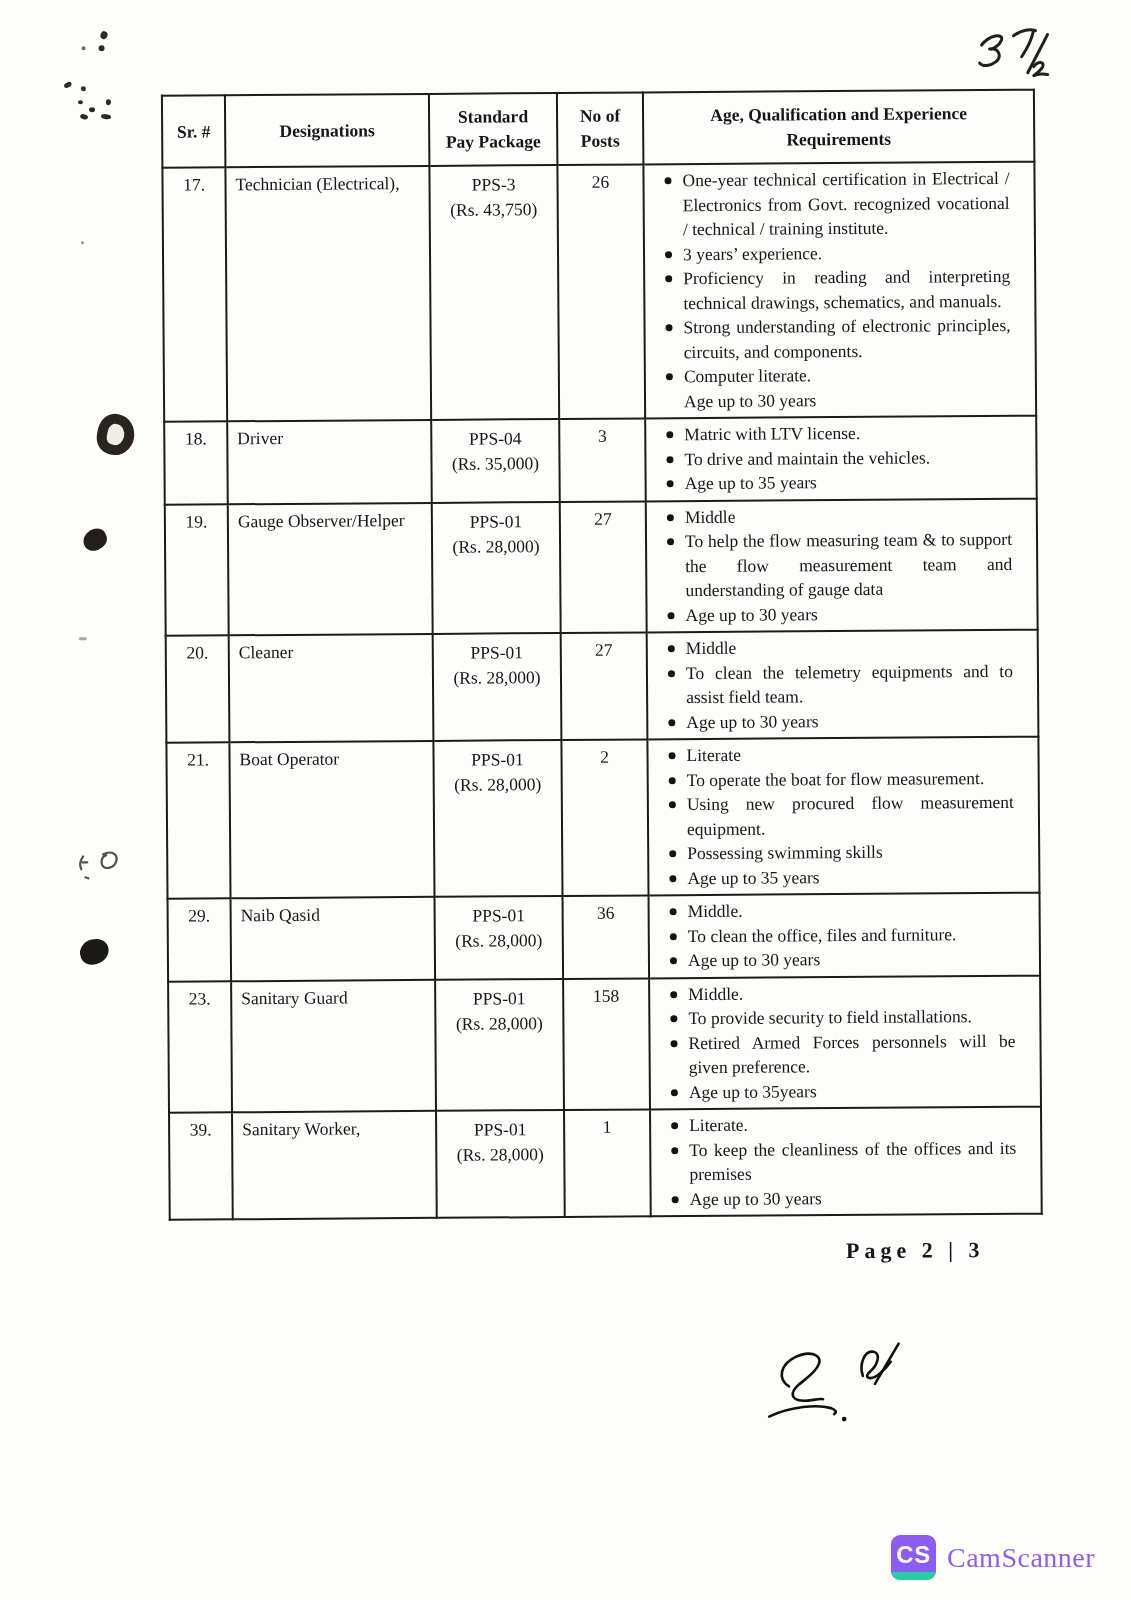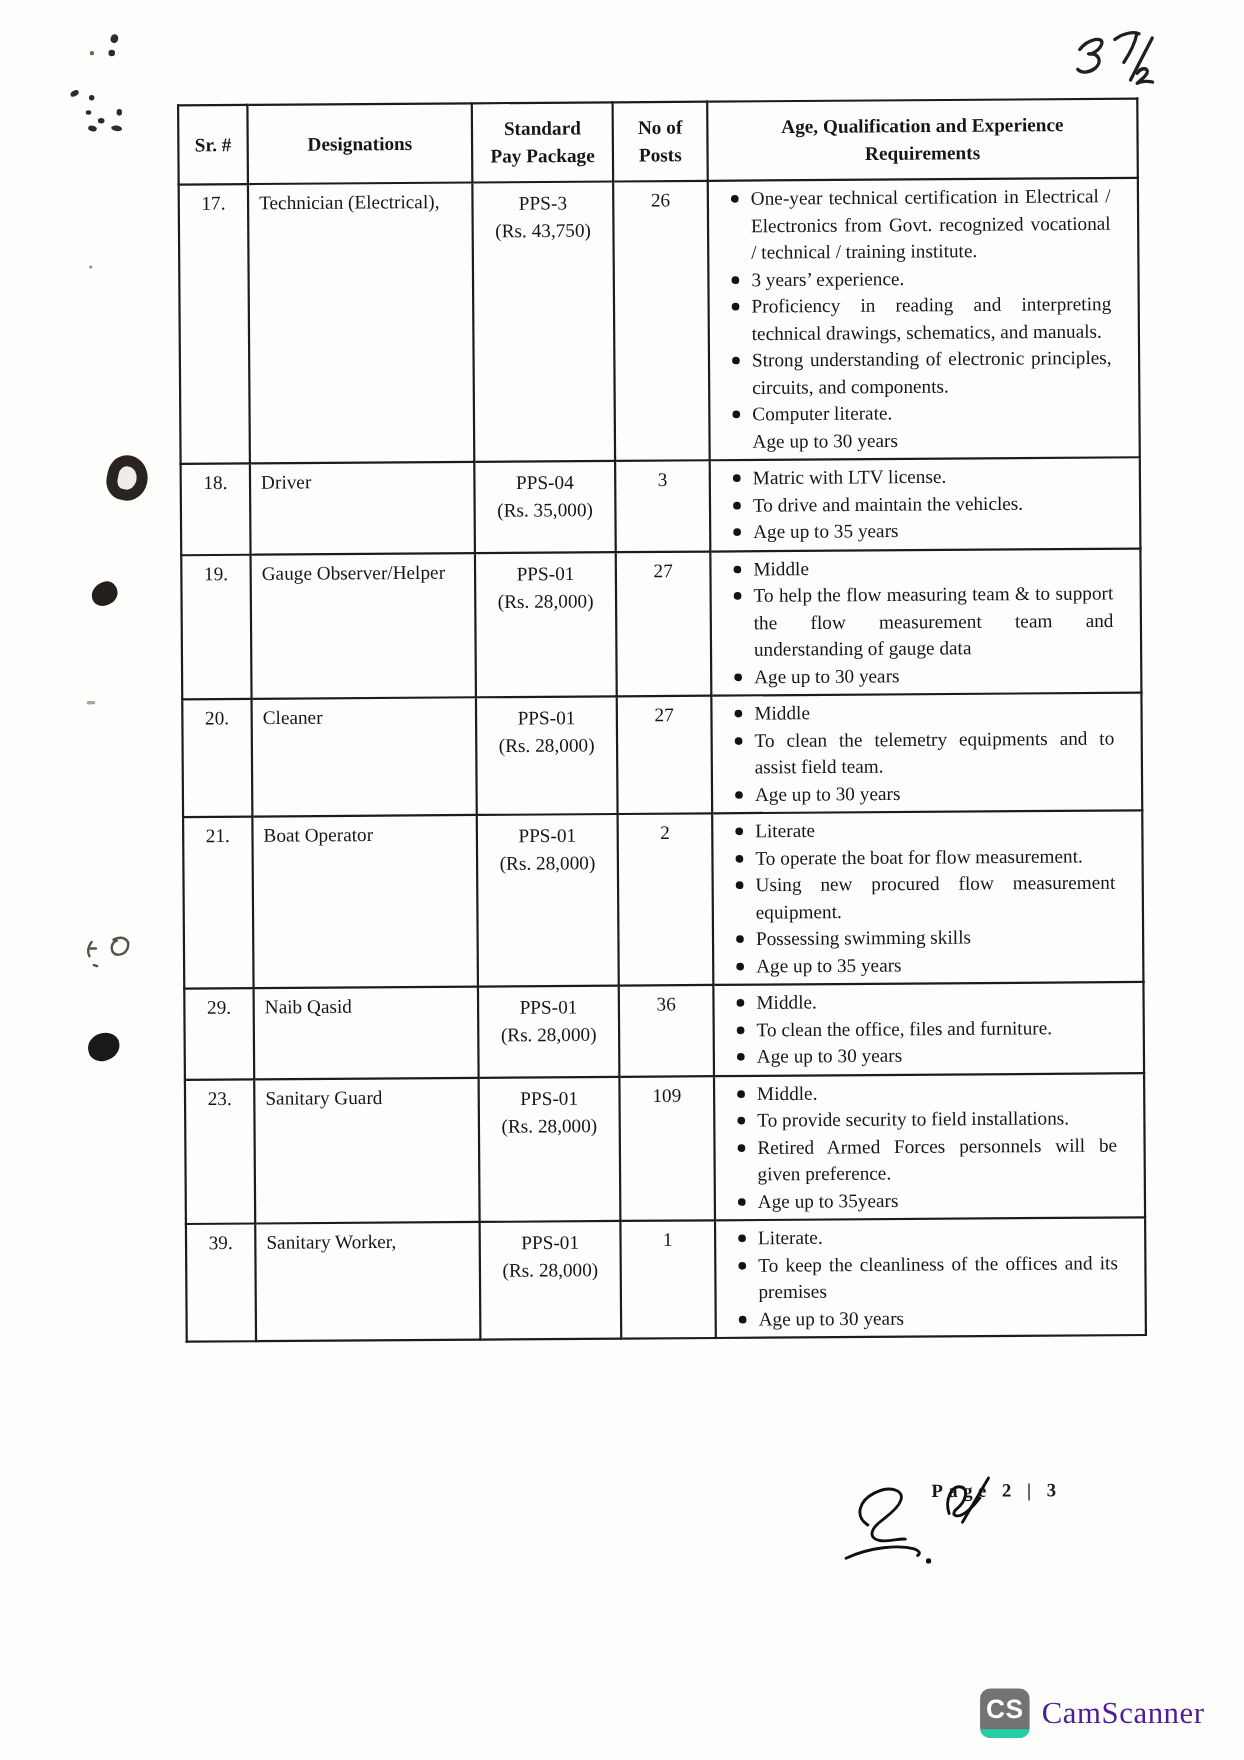--- a/index.html
+++ b/index.html
@@ -35,22 +35,22 @@
   td.c-posts{text-align:center;padding-top:6px;}
   td.c-reqs{padding:3px 24px 4px 8px;}
   ul.reqlist{list-style:none;margin:0;padding:0;}
   ul.reqlist li{display:flex;align-items:flex-start;}
   .dot{flex:0 0 30px;display:flex;justify-content:center;}
   .dot::before{content:"";width:7px;height:7px;border-radius:50%;background:#141312;margin-top:9px;}
   .dot.nodot::before{background:transparent;}
   .rtext{flex:1;line-height:24.5px;text-align:justify;text-align-last:left;}
   
   .pagefoot{
-    position:absolute;left:842px;top:1348px;
-    font-size:17px;font-weight:bold;letter-spacing:5px;white-space:nowrap;
+    position:absolute;left:842px;top:1240px;
+    font-size:22px;font-weight:bold;letter-spacing:5px;white-space:nowrap;
   }
   .corner-note{position:absolute;left:972px;top:26px;}
   .signature{position:absolute;left:742px;top:1326px;}
   
   .speck{position:absolute;background:#2d2a27;border-radius:50%;}
   .blob-donut{
     position:absolute;left:99px;top:411px;width:17px;height:21px;
     border:10px solid #29241f;border-radius:48% 55% 52% 46%;
     background:#efede8;transform:rotate(12deg);
   }
@@ -71,21 +71,21 @@
   .brand-icon{
     width:45px;height:45px;border-radius:9px;position:relative;overflow:hidden;
     display:flex;align-items:center;justify-content:center;
   }
   .brand-icon .cs{
     font-family:"Liberation Sans", sans-serif;font-weight:bold;
     font-size:24px;color:#ffffff;margin-top:-5px;letter-spacing:0.5px;
   }
   .brand-icon .strip{position:absolute;left:0;right:0;bottom:0;height:8px;}
   .brand-label{
-    font-size:28px;color:#4c1d95;margin-left:11px;letter-spacing:0.5px;
+    font-size:28px;color:#8b5cf6;margin-left:11px;letter-spacing:0.5px;
   }
 </style>
 </head>
 <body>
 
 <div class="scan">
 
   <svg class="corner-note" width="100" height="62" viewBox="0 0 100 62">
     <g fill="none" stroke="#22201e" stroke-width="3" stroke-linecap="round" stroke-linejoin="round">
       <path d="M14,22 C22,12 36,10 34,17 C32,23 24,27 22,26 C31,25 35,33 28,39 C23,43 15,44 12,40"></path>
@@ -311,21 +311,21 @@
             </ul>
       </td>
     </tr>
         <tr>
       <td class="c-sr">23.</td>
       <td class="c-desig">Sanitary Guard</td>
       <td class="c-pay">
         <div>PPS-01</div>
         <div>(Rs. 28,000)</div>
       </td>
-      <td class="c-posts">109</td>
+      <td class="c-posts">158</td>
       <td class="c-reqs">
         <ul class="reqlist">
               <li>
                 <span class="dot"></span>
                 <div class="rtext">Middle.</div>
               </li>
               <li>
                 <span class="dot"></span>
                 <div class="rtext">To provide security to field installations.</div>
               </li>
@@ -376,18 +376,18 @@
       <path d="M22,92 C44,82 70,80 84,84 C89,86 90,88 87,90"></path>
       <circle cx="97" cy="95" r="2.4" fill="#12100e" stroke="none"></circle>
       <path d="M116,52 C112,40 118,26 127,28 C135,30 130,42 124,47 C120,50 119,53 122,54 C128,56 138,46 144,38"></path>
       <path d="M152,20 L128,60"></path>
     </g>
   </svg>
 
 </div>
 
 <div class="brand">
-  <div class="brand-icon" style="background: #737373;">
+  <div class="brand-icon" style="background: #8b5cf6;">
     <span class="cs">CS</span>
     <span class="strip" style="background: rgb(38, 207, 163);"></span>
   </div>
   <div class="brand-label">CamScanner</div>
 </div>
 
 </body></html>

